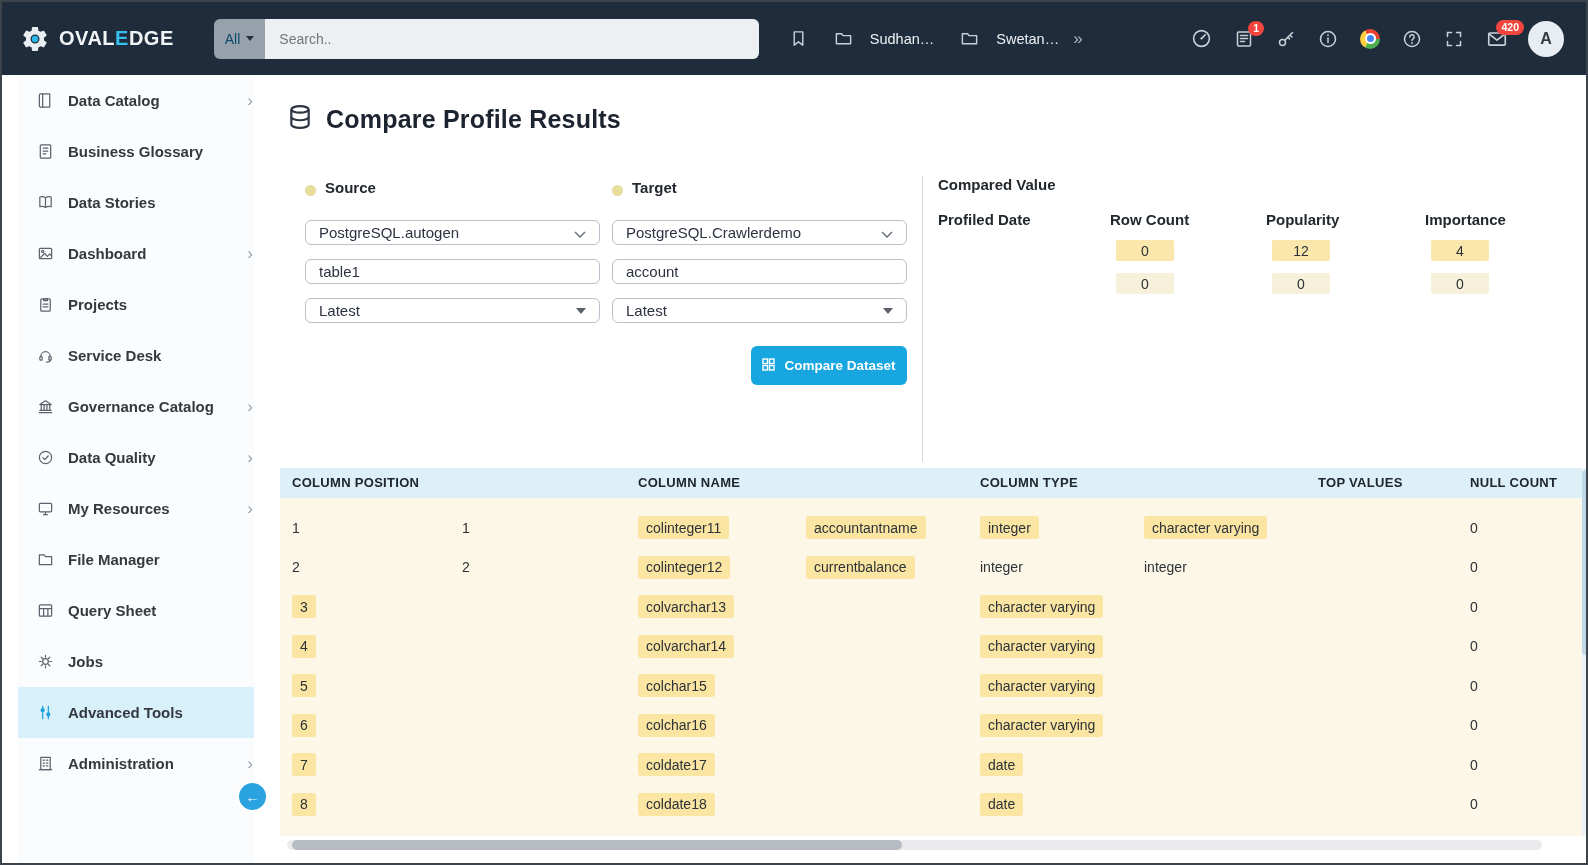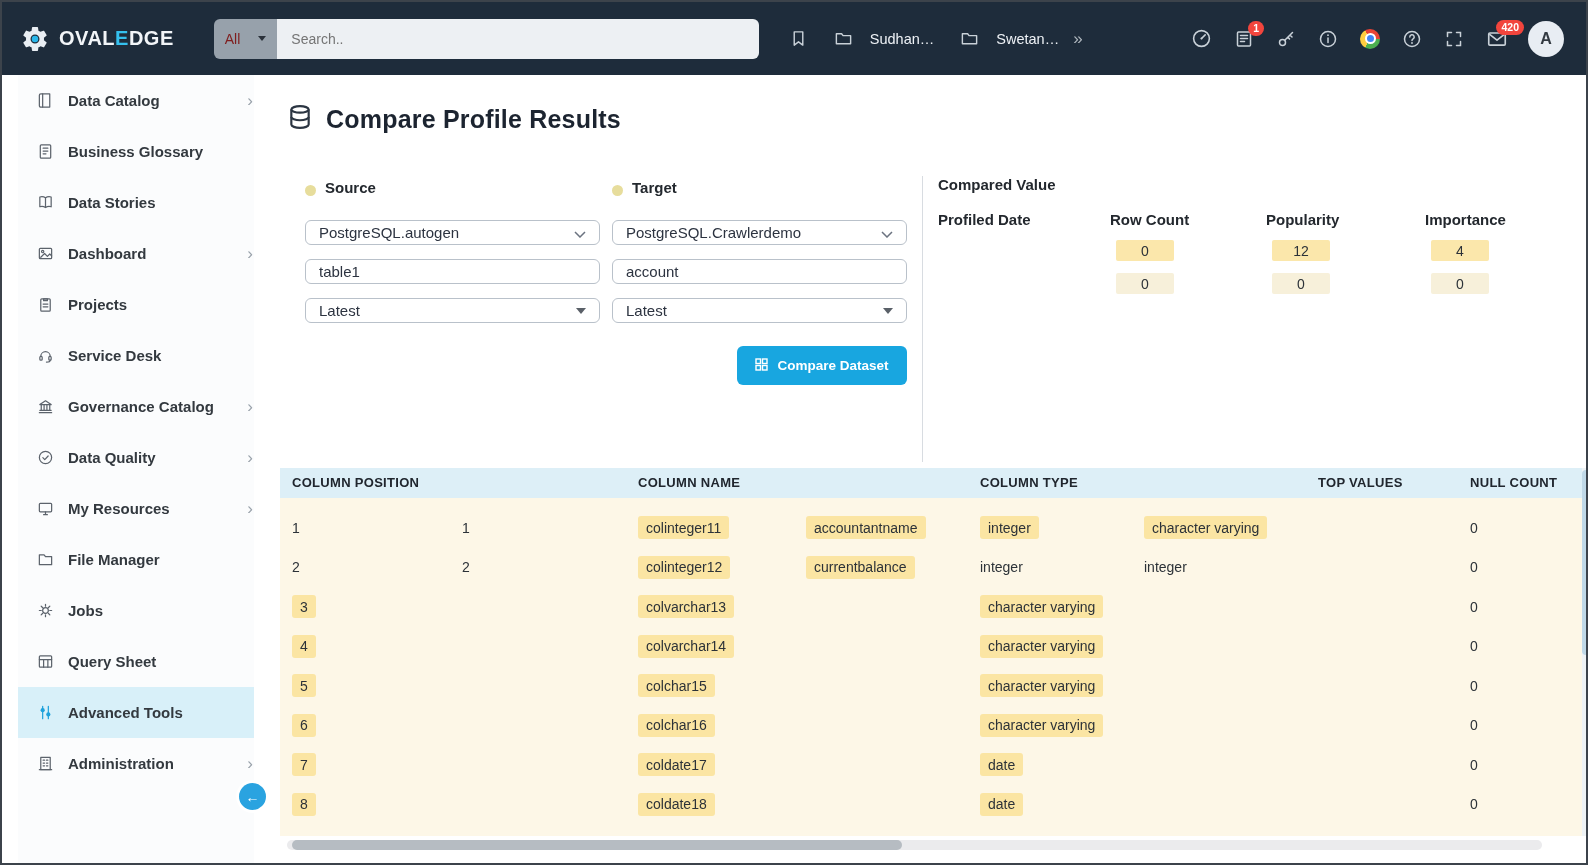--- a/index.html
+++ b/index.html
@@ -17,22 +17,22 @@
   .topbar {
     height:73px; background:#1e2c3b;
     display:flex; align-items:center;
     padding:0 22px 0 18px;
   }
   .logo { display:flex; align-items:center; gap:9px; cursor:pointer; }
   .logo-text { font-size:20px; font-weight:bold; color:#f2f5f8; letter-spacing:0.5px; }
   .logo-e { color:#35c0ee; }
   .search-wrap { display:flex; width:545px; height:40px; border-radius:6px; overflow:hidden; margin-left:40px; }
   .scope {
-    background:#97a1ab; color:#7f1d1d; border:none; font-family:inherit;
-    display:flex; align-items:center; gap:18px; padding:0 11px; font-size:14px; cursor:pointer;
+    background:#97a1ab; color:#0c4a6e; border:none; font-family:inherit;
+    display:flex; align-items:center; gap:6px; padding:0 11px; font-size:14px; cursor:pointer;
   }
   .caret { width:0; height:0; border-left:4px solid transparent; border-right:4px solid transparent; border-top:5px solid #2a313a; }
   .search-input {
     flex:1; border:none; background:#edf0f3; padding:0 14px; font-size:14px; color:#4a525b;
     font-family:inherit; outline:none;
   }
   .tb-icon { display:inline-flex; align-items:center; justify-content:center; color:#c9d1d8; cursor:pointer; position:relative; }
   .tb-icon.static { cursor:default; }
   .bookmark { margin-left:30px; }
   .pin { display:flex; align-items:center; gap:17px; margin-left:26px; cursor:pointer; }
@@ -84,21 +84,21 @@
   .dot { width:11px; height:11px; border-radius:50%; background:#e7dd9c; margin-right:9px; }
   .control {
     height:25px; border:1px solid #b9c1ca; border-radius:6px; background:#fff;
     font-size:15px; color:#2c3340; padding:0 13px; margin-bottom:14px;
     display:flex; align-items:center; justify-content:space-between; font-family:inherit; text-align:left; cursor:pointer; width:100%;
   }
   input.control { cursor:text; }
   .tri { width:0; height:0; border-left:5px solid transparent; border-right:5px solid transparent; border-top:6px solid #5a6068; }
   .btn-row { grid-column:2; display:flex; justify-content:flex-end; margin-top:9px; }
   .compare-btn {
-    width:170px; height:39px; background:#18a6e0; border:none; border-radius:6px;
+    width:156px; height:39px; background:#18a6e0; border:none; border-radius:6px;
     color:#fff; font-size:13.5px; font-weight:bold; font-family:inherit; cursor:pointer;
     display:flex; align-items:center; justify-content:center; gap:9px;
   }
   .v-divider { width:1px; background:#d8dce1; margin-left:15px; }
   .compared { padding-left:15px; flex:1; }
   .cv-title { font-size:15px; font-weight:bold; color:#23282e; height:20px; }
   .cv-grid { display:grid; grid-template-columns:172px 156px 159px 150px; }
   .cv-headers { margin-top:15px; font-size:15px; font-weight:bold; color:#23282e; }
   .cv-row { margin-top:12px; }
   .cv-chip { display:inline-block; width:58px; text-align:center; font-size:14px; padding:2.5px 0; border-radius:2px; margin-left:6px; color:#2c3238; }
@@ -320,34 +320,34 @@
         <span class="side-icon">
           <svg viewBox="0 0 18 18" width="17" height="17" fill="none" stroke="currentColor" stroke-width="1.3" stroke-linecap="round" stroke-linejoin="round">
             <path d="M2.5 4h5l1.5 2h6.5v8.5h-13z"></path>
           </svg>
         </span>
         <span>File Manager</span>
       </div>
       <div class="side-item">
         <span class="side-icon">
           <svg viewBox="0 0 18 18" width="17" height="17" fill="none" stroke="currentColor" stroke-width="1.3" stroke-linecap="round" stroke-linejoin="round">
+            <rect x="2.5" y="3" width="13" height="12" rx="1"></rect>
+            <path d="M2.5 7h13M7 7v8M11.5 7v8"></path>
+          </svg>
+        </span>
+        <span>Query Sheet</span>
+      </div>
+      <div class="side-item">
+        <span class="side-icon">
+          <svg viewBox="0 0 18 18" width="17" height="17" fill="none" stroke="currentColor" stroke-width="1.3" stroke-linecap="round" stroke-linejoin="round">
             <circle cx="9" cy="9" r="3"></circle>
             <path d="M9 2.5v2M9 13.5v2M2.5 9h2M13.5 9h2M4.4 4.4l1.4 1.4M12.2 12.2l1.4 1.4M13.6 4.4l-1.4 1.4M5.8 12.2l-1.4 1.4"></path>
           </svg>
         </span>
         <span>Jobs</span>
-      </div>
-      <div class="side-item">
-        <span class="side-icon">
-          <svg viewBox="0 0 18 18" width="17" height="17" fill="none" stroke="currentColor" stroke-width="1.3" stroke-linecap="round" stroke-linejoin="round">
-            <rect x="2.5" y="3" width="13" height="12" rx="1"></rect>
-            <path d="M2.5 7h13M7 7v8M11.5 7v8"></path>
-          </svg>
-        </span>
-        <span>Query Sheet</span>
       </div>
       <div class="side-item active">
         <span class="side-icon">
           <svg viewBox="0 0 18 18" width="17" height="17" fill="none" stroke="currentColor" stroke-width="1.3" stroke-linecap="round" stroke-linejoin="round">
             <path d="M6 2.5v13M12 2.5v13"></path>
             <circle cx="6" cy="6.5" r="2.2" fill="currentColor" stroke="none"></circle>
             <circle cx="12" cy="11" r="2.2" fill="currentColor" stroke="none"></circle>
           </svg>
         </span>
         <span>Advanced Tools</span>

